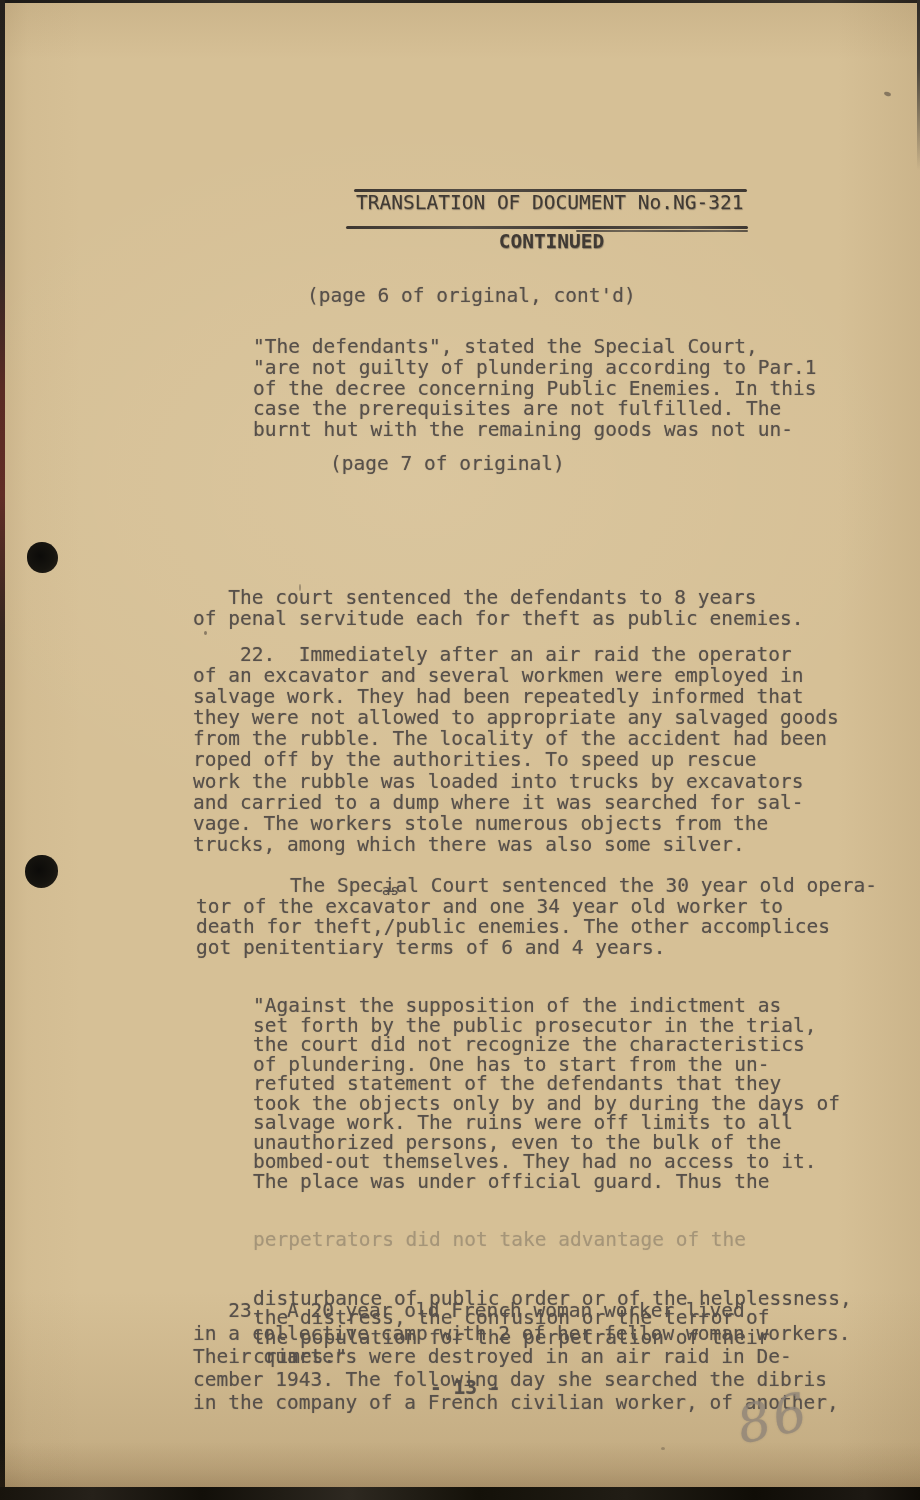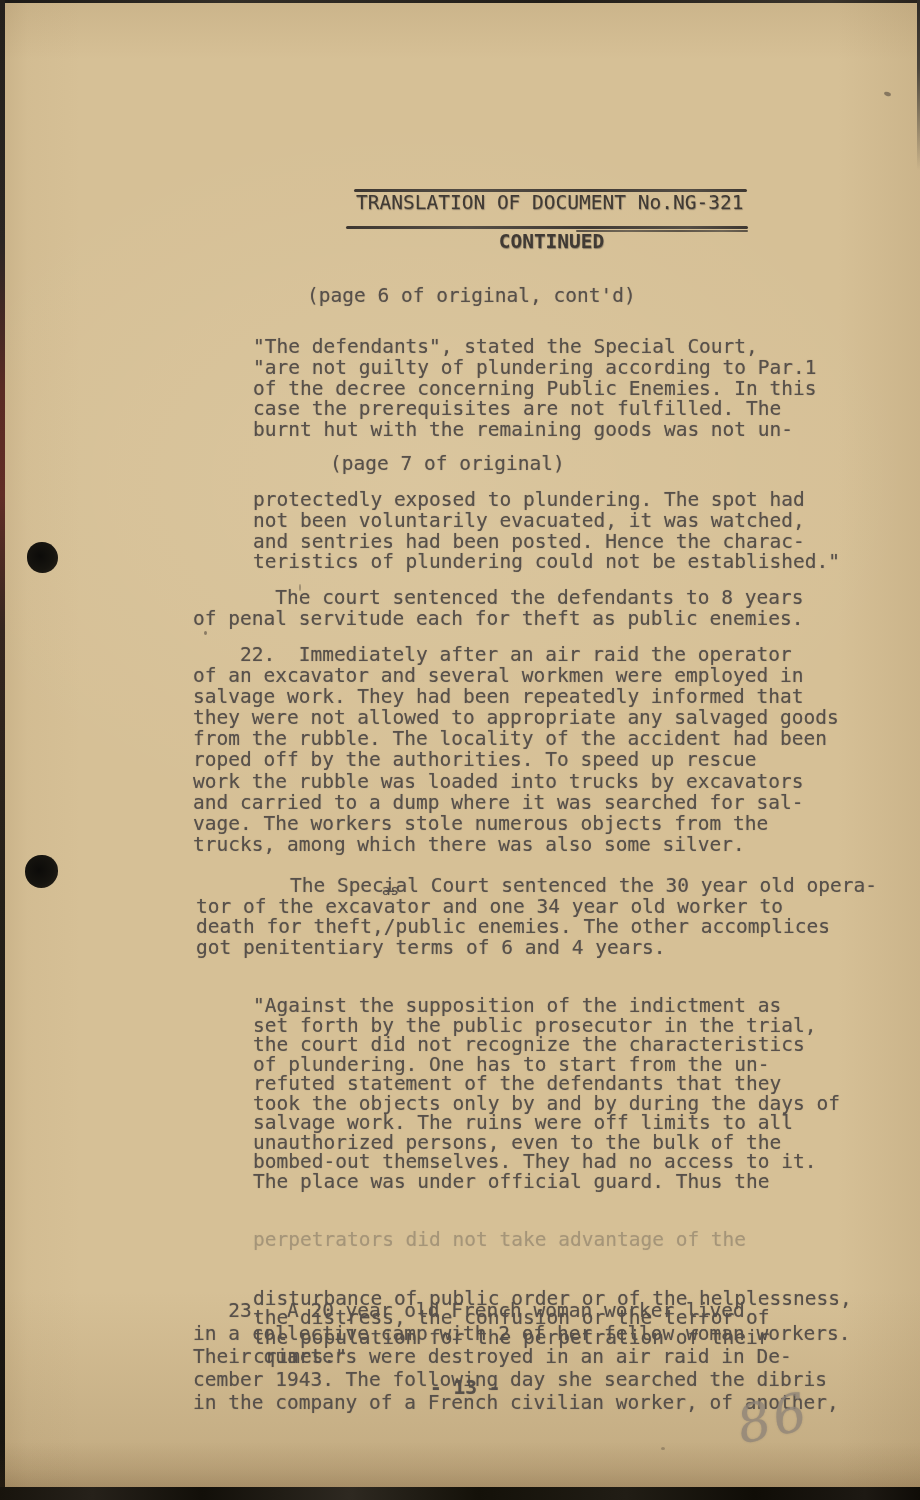--- a/index.html
+++ b/index.html
@@ -95,26 +95,22 @@
   <div class="tw" style="left:307px;top:286px;">(page 6 of original, cont'd)</div>
 
   <div class="tw" style="left:253px;top:337px;">"The defendants", stated the Special Court,
 "are not guilty of plundering according to Par.1
 of the decree concerning Public Enemies. In this
 case the prerequisites are not fulfilled. The
 burnt hut with the remaining goods was not un-</div>
 
   <div class="tw" style="left:307px;top:454px;margin-left:23px;">(page 7 of original)</div>
 
-  <div class="tw" style="left:253px;top:490px;">protectedly exposed to plundering. The spot had
-not been voluntarily evacuated, it was watched,
-and sentries had been posted. Hence the charac-
-teristics of plundering could not be established."</div>
 
-  <div class="tw" style="left:193px;top:588px;text-align:right;">   The court sentenced the defendants to 8 years
+  <div class="tw" style="left:193px;top:588px;">   The court sentenced the defendants to 8 years
 of penal servitude each for theft as public enemies.</div>
 
   <div class="tw lh21" style="left:193px;top:644px;">    22.  Immediately after an air raid the operator
 of an excavator and several workmen were employed in
 salvage work. They had been repeatedly informed that
 they were not allowed to appropriate any salvaged goods
 from the rubble. The locality of the accident had been
 roped off by the authorities. To speed up rescue
 work the rubble was loaded into trucks by excavators
 and carried to a dump where it was searched for sal-

